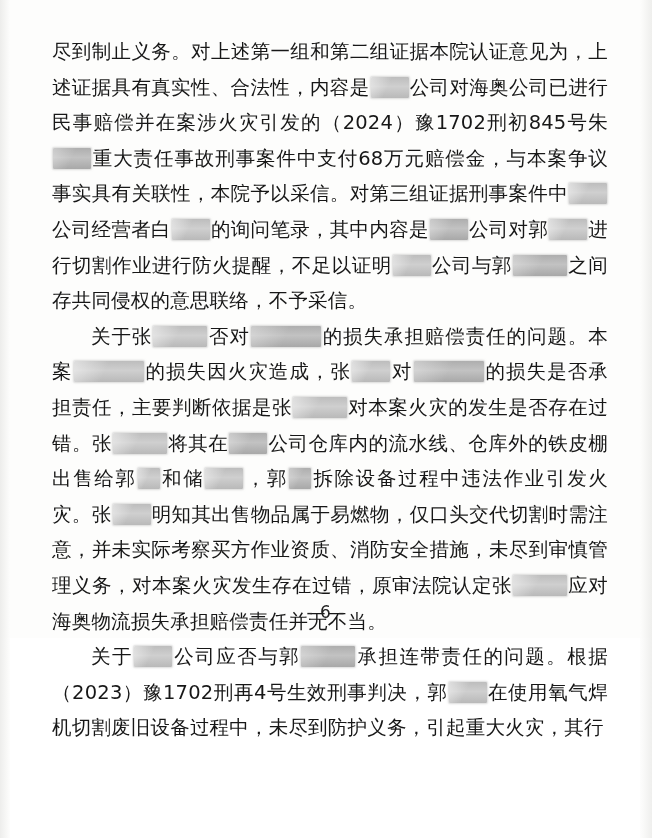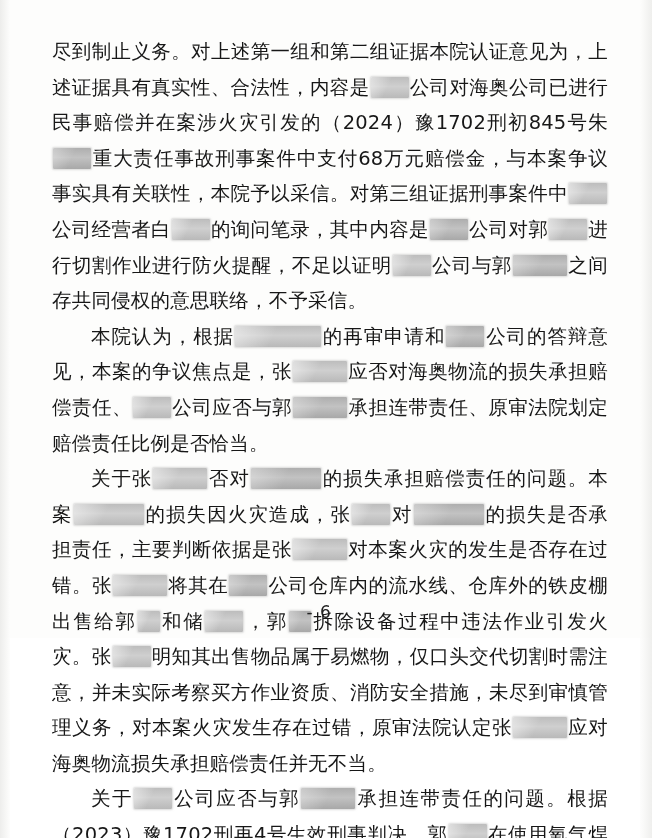--- a/index.html
+++ b/index.html
@@ -96,19 +96,18 @@
 </style>
 </head>
 <body>
 
 <div id="page">
   <div class="scan-edge-left"></div>
   <div class="scan-edge-right"></div>
 
   <div class="doc-body" id="doc-body">
       <div class="para"><span>尽到制止义务。对上述第一组和第二组证据本院认证意见为，上述证据具有真实性、合法性，内容是</span><span class="rd w2"></span><span>公司对海奥公司已进行民事赔偿并在案涉火灾引发的（2024）豫1702刑初845号朱</span><span class="rd w2 dark"></span><span>重大责任事故刑事案件中支付68万元赔偿金，与本案争议事实具有关联性，本院予以采信。对第三组证据刑事案件中</span><span class="rd w2"></span><span>公司经营者白</span><span class="rd w2"></span><span>的询问笔录，其中内容是</span><span class="rd w2 dark"></span><span>公司对郭</span><span class="rd w2"></span><span>进行切割作业进行防火提醒，不足以证明</span><span class="rd w2"></span><span>公司与郭</span><span class="rd w3 dark"></span><span>之间存共同侵权的意思联络，不予采信。</span></div>
-      <div class="para indent"><span>本院认为，根据</span><span class="rd w5"></span><span>的再审申请和</span><span class="rd w2 dark"></span><span>公司的答辩意见，本案的争议焦点是，张</span><span class="rd w3"></span><span>应否对海奥物流的损失承担赔偿责任、</span><span class="rd w2"></span><span>公司应否与郭</span><span class="rd w3 dark"></span><span>承担连带责任、原审法院划定赔偿责任比例是否恰当。</span></div>
       <div class="para indent"><span>关于张</span><span class="rd w3"></span><span>否对</span><span class="rd w4 dark"></span><span>的损失承担赔偿责任的问题。本案</span><span class="rd w4"></span><span>的损失因火灾造成，张</span><span class="rd w2"></span><span>对</span><span class="rd w4 dark"></span><span>的损失是否承担责任，主要判断依据是张</span><span class="rd w3"></span><span>对本案火灾的发生是否存在过错。张</span><span class="rd w3"></span><span>将其在</span><span class="rd w2 dark"></span><span>公司仓库内的流水线、仓库外的铁皮棚出售给郭</span><span class="rd w1"></span><span>和储</span><span class="rd w2"></span><span>，郭</span><span class="rd w1 dark"></span><span>拆除设备过程中违法作业引发火灾。张</span><span class="rd w2"></span><span>明知其出售物品属于易燃物，仅口头交代切割时需注意，并未实际考察买方作业资质、消防安全措施，未尽到审慎管理义务，对本案火灾发生存在过错，原审法院认定张</span><span class="rd w3"></span><span>应对海奥物流损失承担赔偿责任并无不当。</span></div>
       <div class="para indent"><span>关于</span><span class="rd w2"></span><span>公司应否与郭</span><span class="rd w3 dark"></span><span>承担连带责任的问题。根据（2023）豫1702刑再4号生效刑事判决，郭</span><span class="rd w2"></span><span>在使用氧气焊机切割废旧设备过程中，未尽到防护义务，引起重大火灾，其行</span></div>
     </div>
 
   <div class="page-number">- 6 -</div>
 </div>
 
 </body></html>

